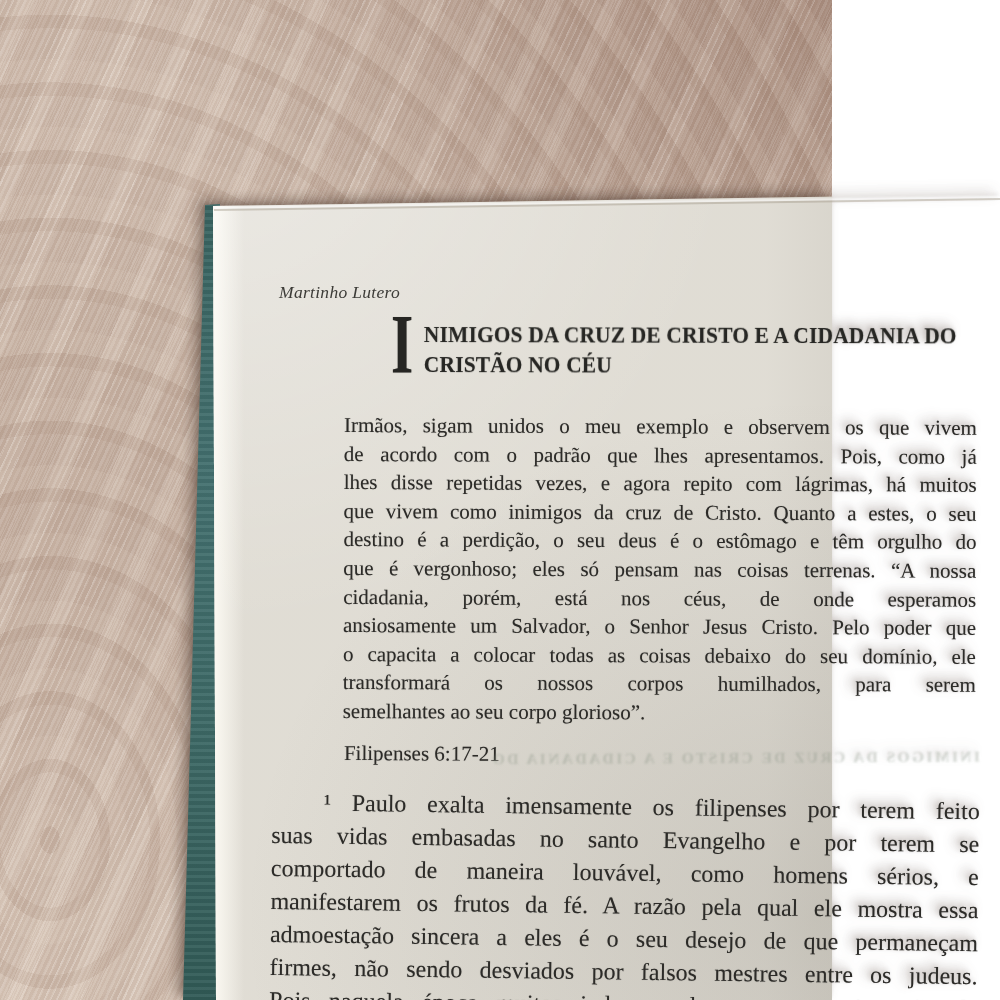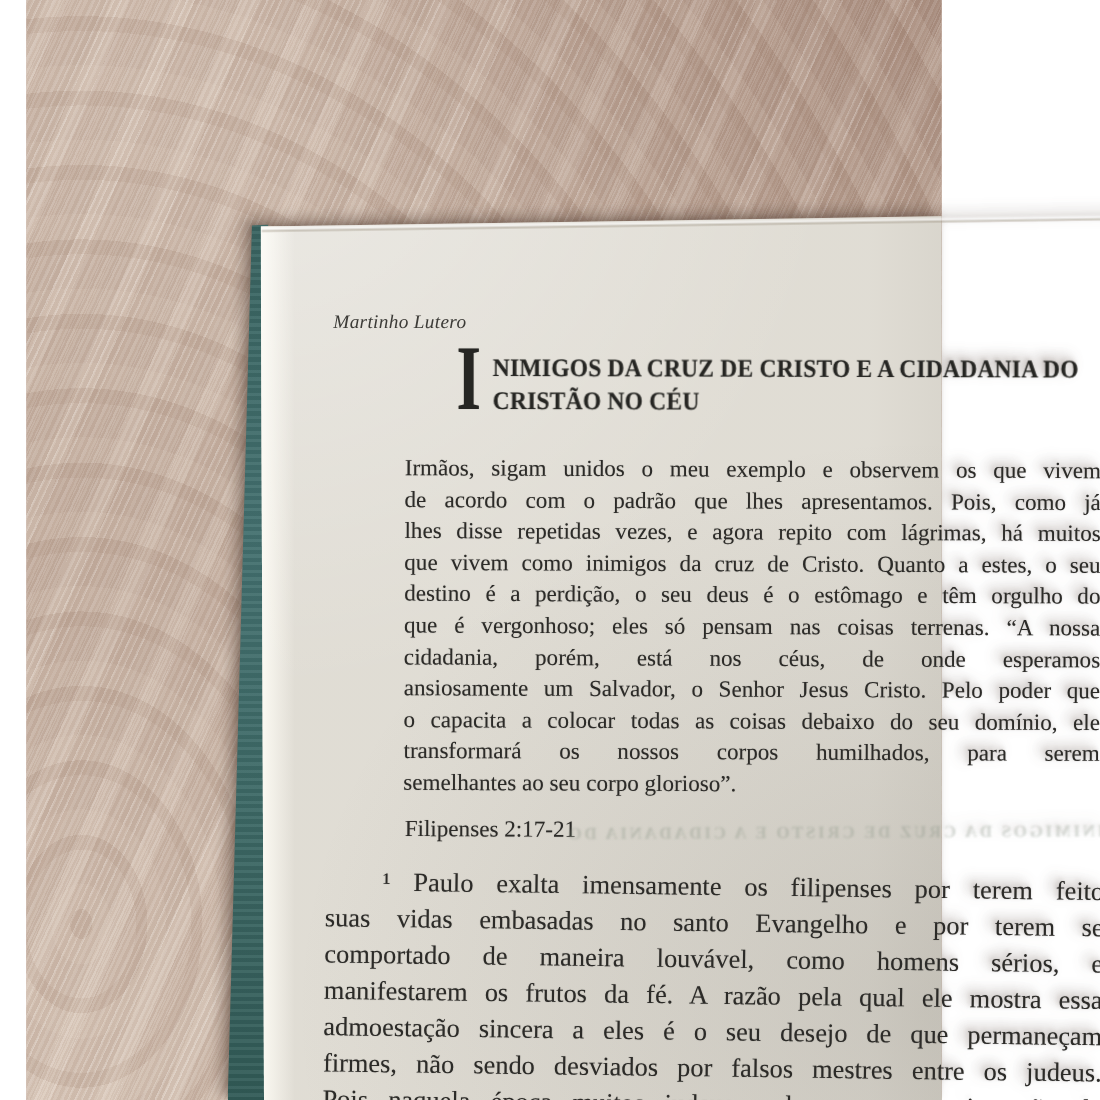--- a/index.html
+++ b/index.html
@@ -1,19 +1,19 @@
 <!DOCTYPE html>
 <html><head>
 <meta charset="utf-8">
 <style>
   * { margin: 0; padding: 0; box-sizing: border-box; }
   html, body { width: 1000px; height: 1000px; overflow: hidden; }
   body { font-family: "Liberation Serif", serif; }
 
-  .scene { position: relative; width: 832px; height: 1000px; background: #c8b4a6; margin-left: 24px; }
+  .scene { position: relative; width: 832px; height: 1000px; background: #c8b4a6; }
 
   
   .wood {
     position: absolute; inset: 0;
     background-color: #c8b4a6;
     background-image:
       radial-gradient(135% 95% at 100% 0%, rgba(128,92,78,0.42) 0%, rgba(128,92,78,0) 55%),
       radial-gradient(120% 85% at 0% 100%, rgba(241,229,216,0.42) 0%, rgba(241,229,216,0) 52%),
       radial-gradient(90% 60% at 15% 10%, rgba(236,224,212,0.28) 0%, rgba(236,224,212,0) 60%);
   }
@@ -164,21 +164,21 @@
         <div class="jline">que vivem como inimigos da cruz de Cristo. Quanto a estes, o seu</div>
         <div class="jline">destino é a perdição, o seu deus é o estômago e têm orgulho do</div>
         <div class="jline">que é vergonhoso; eles só pensam nas coisas terrenas. “A nossa</div>
         <div class="jline">cidadania, porém, está nos céus, de onde esperamos</div>
         <div class="jline">ansiosamente um Salvador, o Senhor Jesus Cristo. Pelo poder que</div>
         <div class="jline">o capacita a colocar todas as coisas debaixo do seu domínio, ele</div>
         <div class="jline">transformará os nossos corpos humilhados, para serem</div>
         <div class="lastline">semelhantes ao seu corpo glorioso”.</div>
       </div>
 
-      <div class="scripture-reference ink">Filipenses 2:17-21</div>
+      <div class="scripture-reference ink">Filipenses 6:17-21</div>
 
       <div class="ghost-showthrough">INIMIGOS DA CRUZ DE CRISTO E A CIDADANIA DO</div>
 
       <div class="body-paragraph ink">
         <div class="jline indent">¹ Paulo exalta imensamente os filipenses por terem feito</div>
         <div class="jline">suas vidas embasadas no santo Evangelho e por terem se</div>
         <div class="jline">comportado de maneira louvável, como homens sérios, e</div>
         <div class="jline">manifestarem os frutos da fé. A razão pela qual ele mostra essa</div>
         <div class="jline">admoestação sincera a eles é o seu desejo de que permaneçam</div>
         <div class="jline">firmes, não sendo desviados por falsos mestres entre os judeus.</div>

